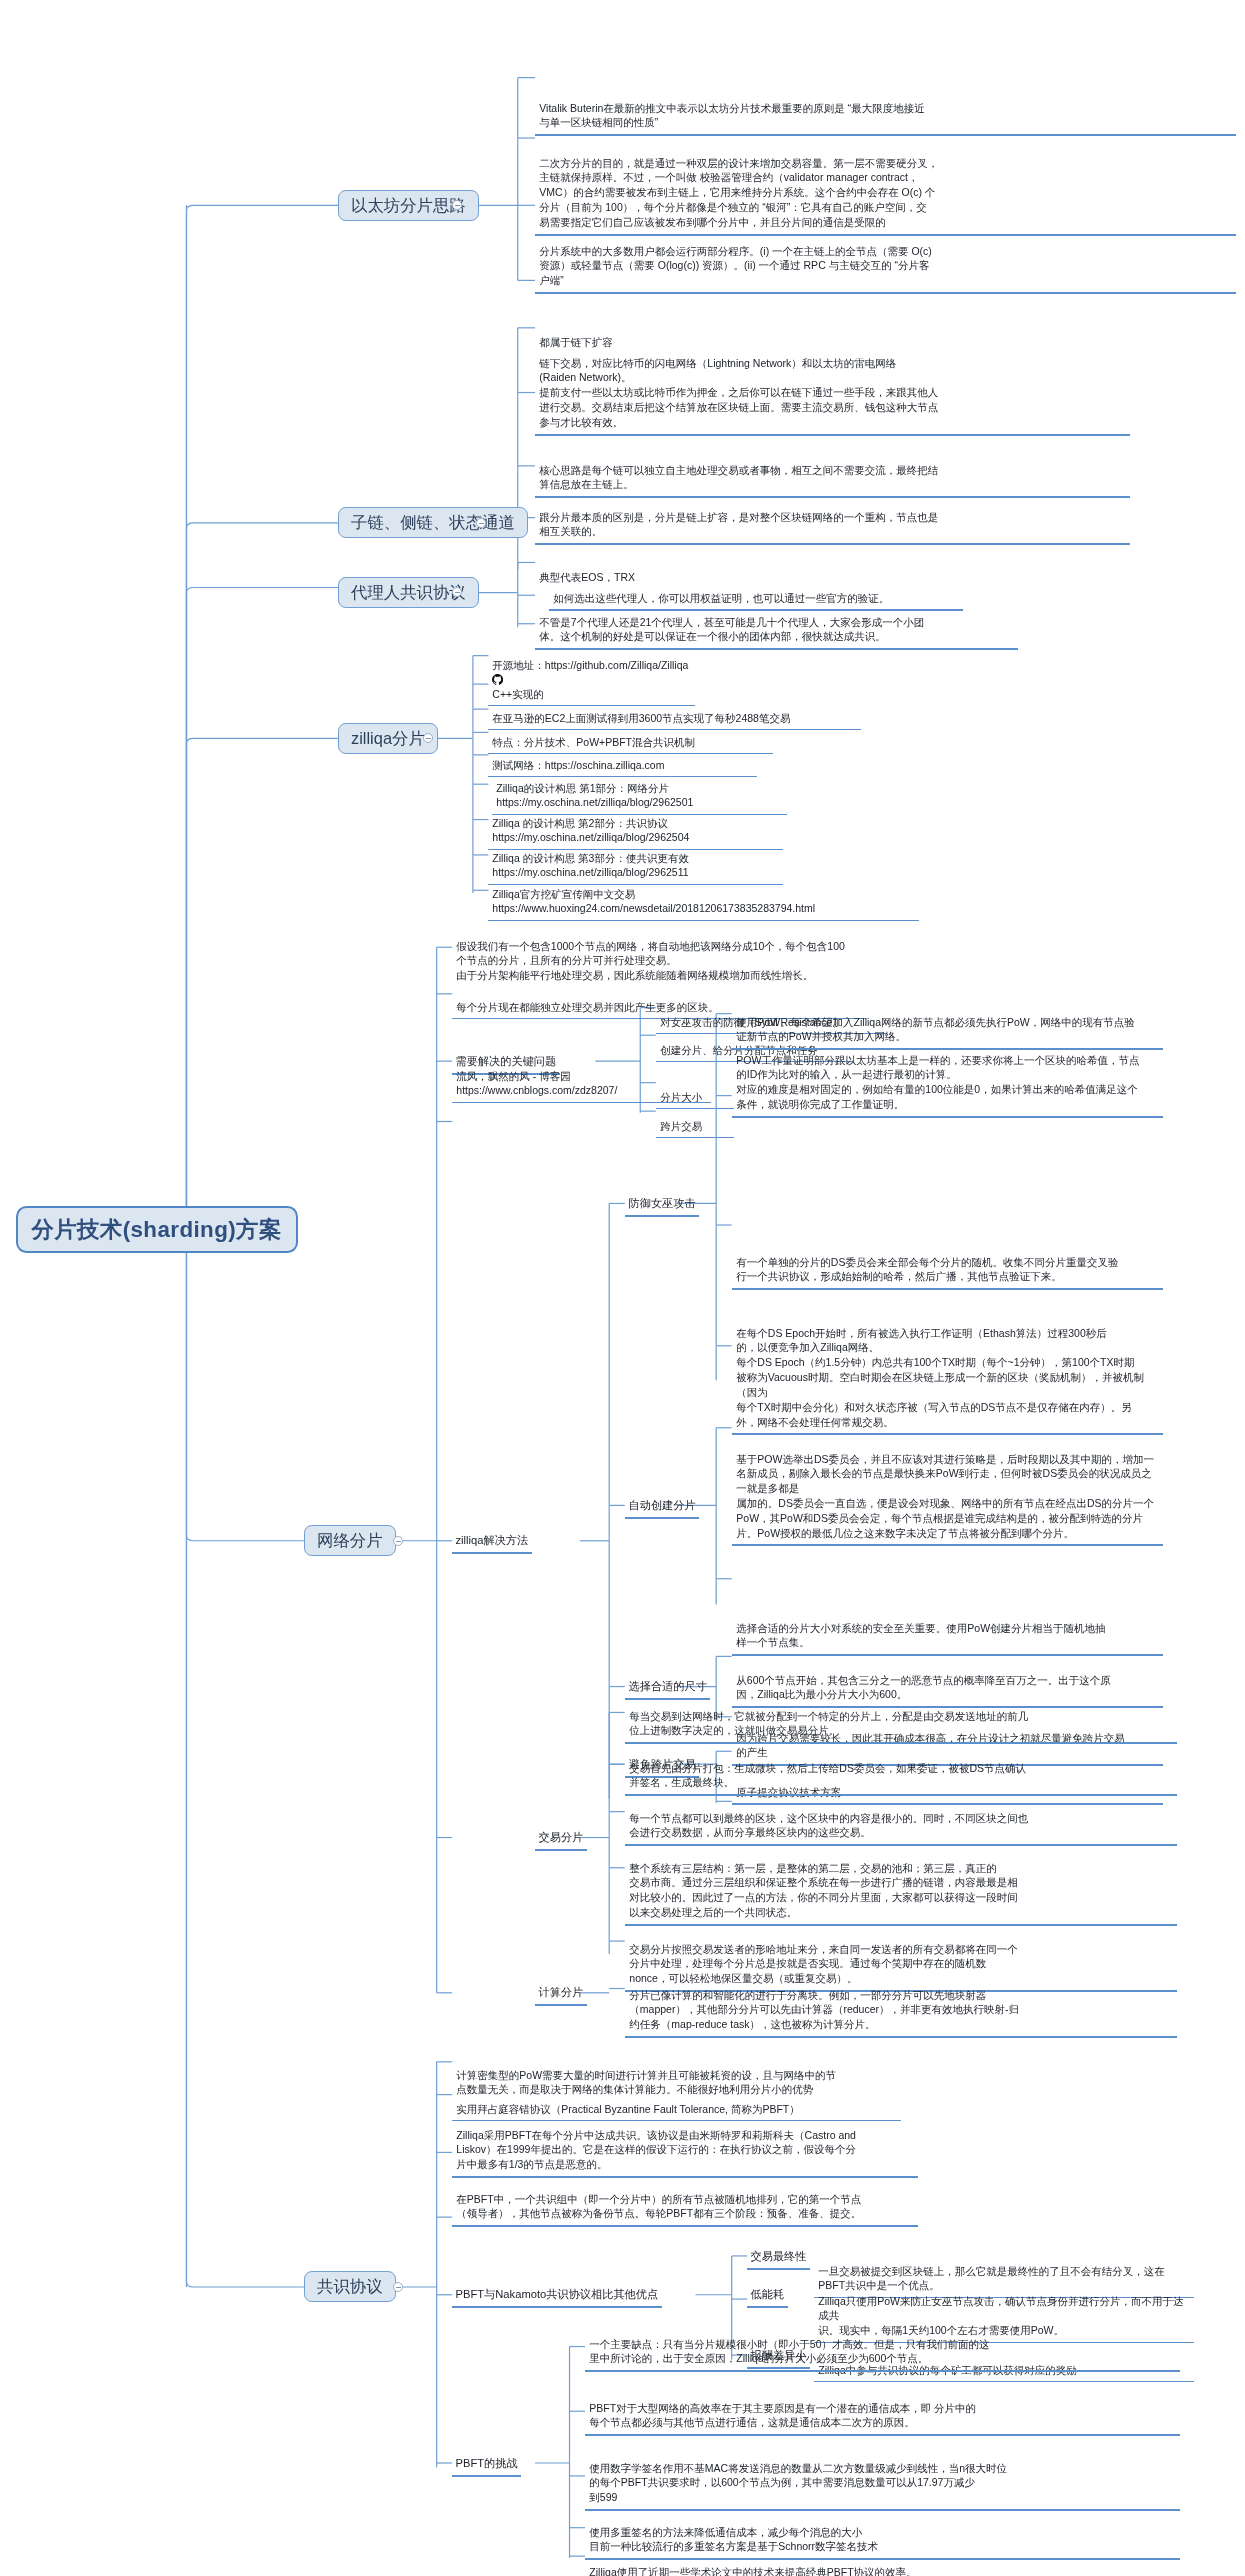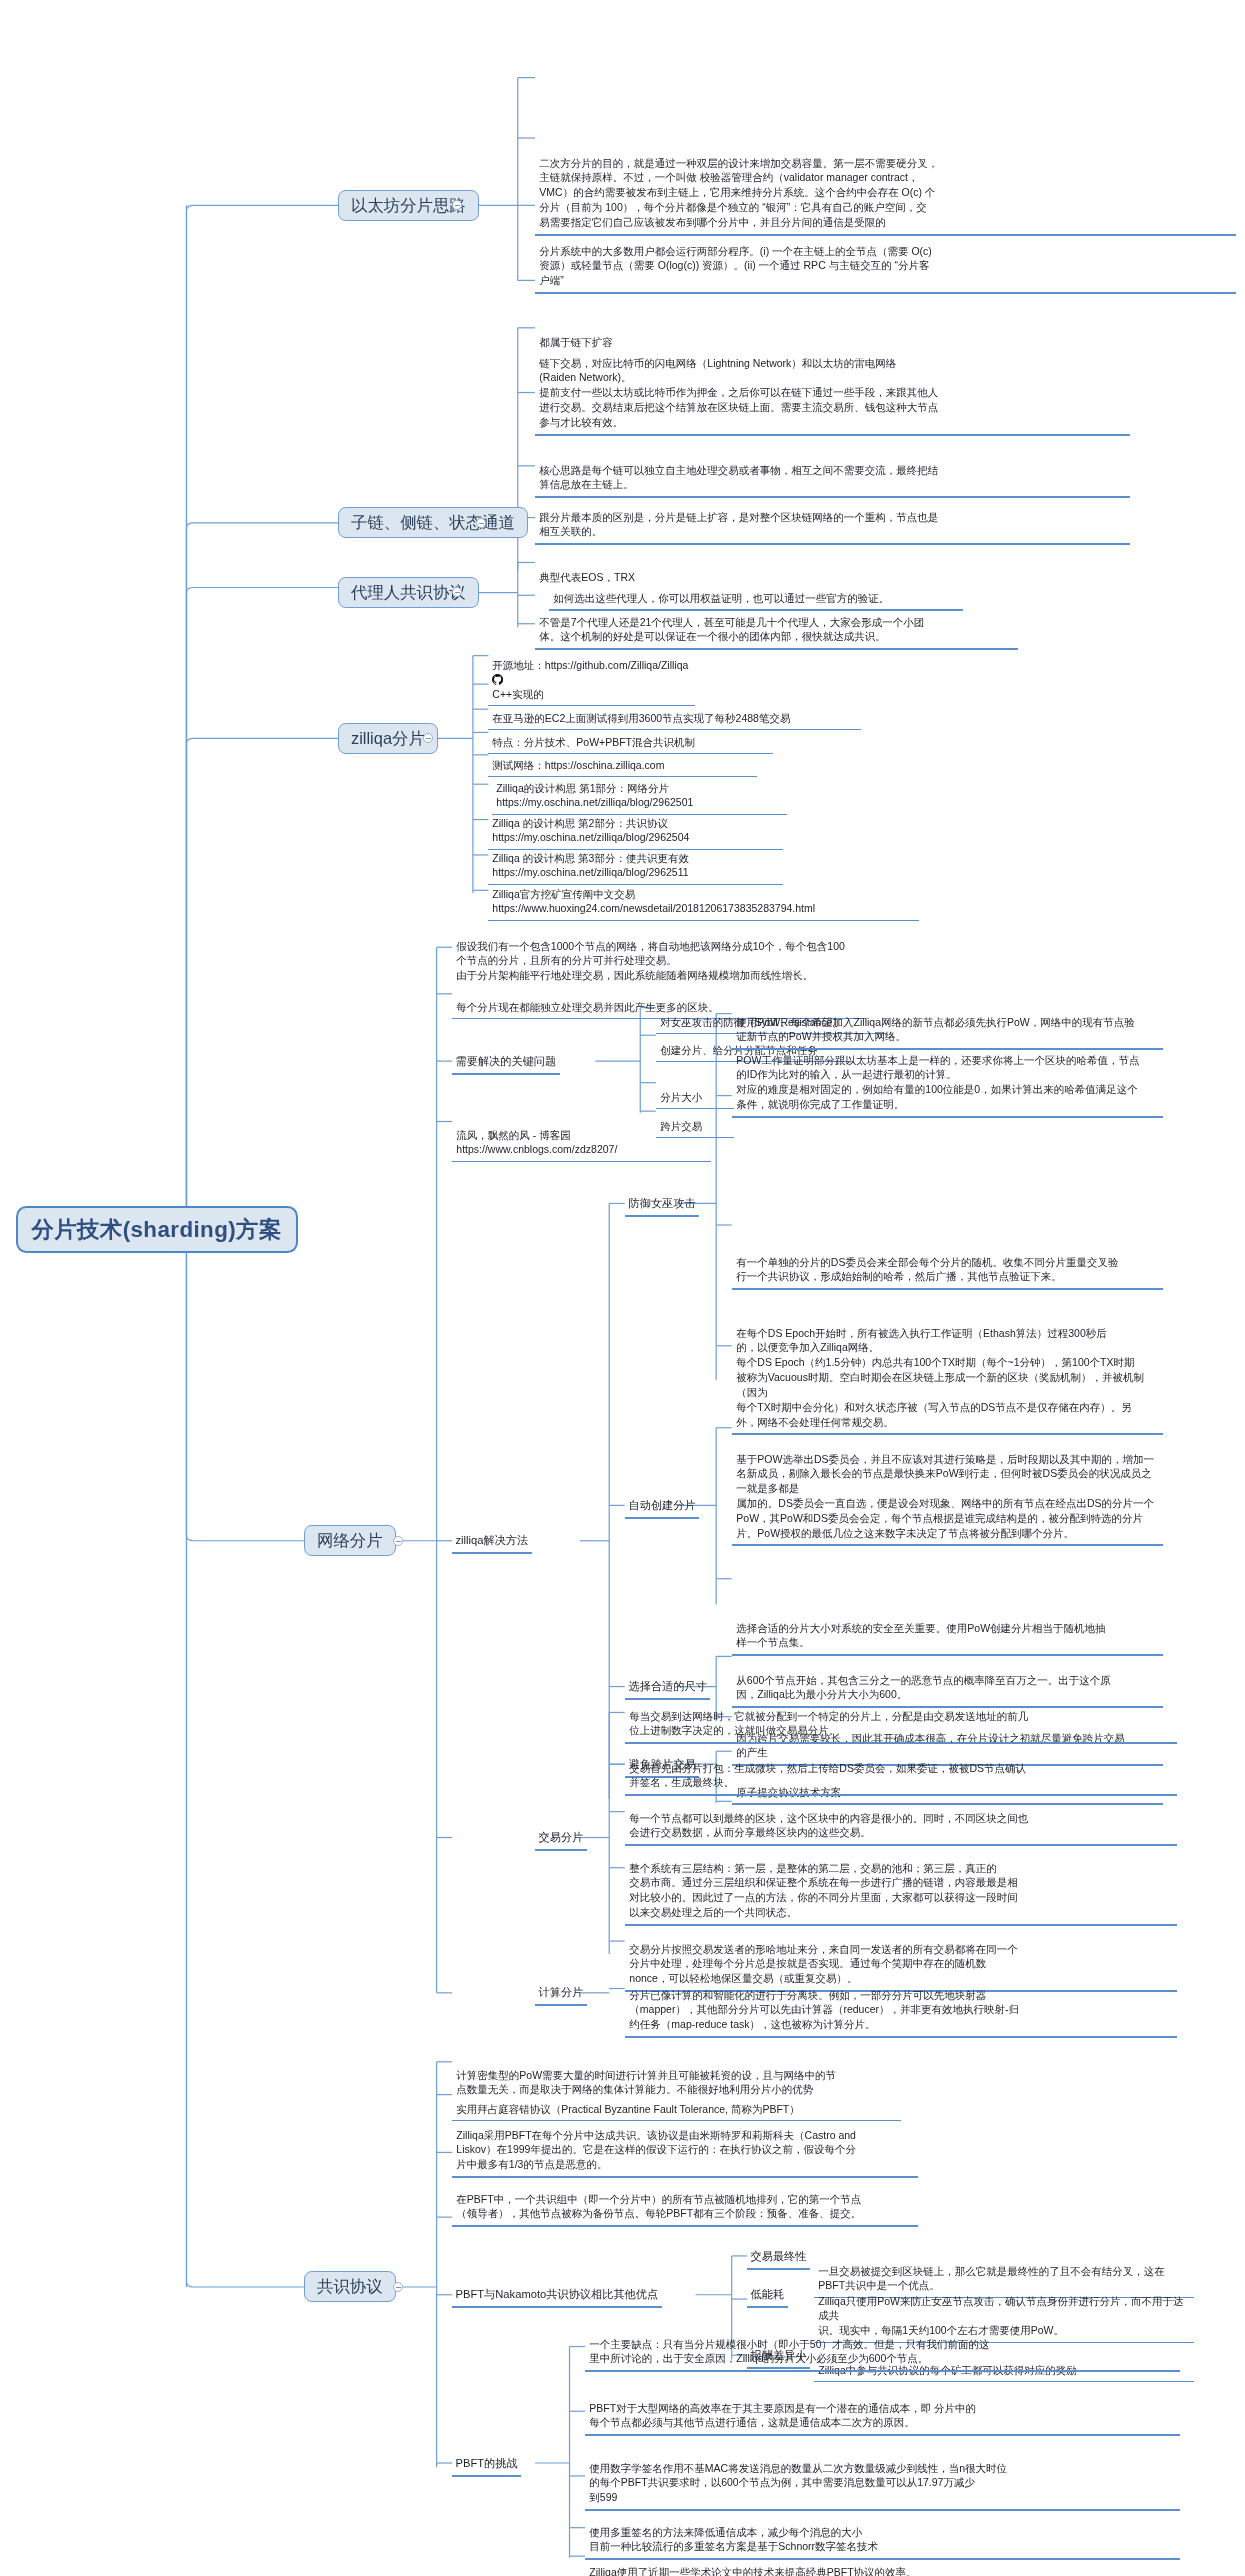--- a/index.html
+++ b/index.html
@@ -242,20 +242,24 @@
   <div class="l1-node" style="left:304px; top:1525px;">
     <span>网络分片</span>
   </div>
   <span class="collapse" style="left:393px; top:1536px;"></span>
 
   <div class="l1-node" style="left:304px; top:2271px;">
     <span>共识协议</span>
   </div>
   <span class="collapse" style="left:393px; top:2282px;"></span>
 
+  <div class="tnode" style="left:535px; top:83px; width:701px;">
+    <span>Vitalik Buterin在最新的推文中表示以太坊分片技术最重要的原则是 “最大限度地接近
+与单一区块链相同的性质”</span>
+  </div>
   <div class="tnode" style="left:535px; top:138px; width:701px;">
     <span>二次方分片的目的，就是通过一种双层的设计来增加交易容量。第一层不需要硬分叉，
 主链就保持原样。不过，一个叫做 校验器管理合约（validator manager contract，
 VMC）的合约需要被发布到主链上，它用来维持分片系统。这个合约中会存在 O(c) 个
 分片（目前为 100），每个分片都像是个独立的 “银河”：它具有自己的账户空间，交
 易需要指定它们自己应该被发布到哪个分片中，并且分片间的通信是受限的</span>
   </div>
   <div class="tnode" style="left:535px; top:226px; width:701px;">
     <span>分片系统中的大多数用户都会运行两部分程序。(i) 一个在主链上的全节点（需要 O(c)
 资源）或轻量节点（需要 O(log(c)) 资源）。(ii) 一个通过 RPC 与主链交互的 “分片客
@@ -351,21 +355,21 @@
   <div class="tnode thin" style="left:656px; top:1025px; width:198px;">
     <span>创建分片、给分片分配节点和任务</span>
   </div>
   <div class="tnode thin" style="left:656px; top:1072px; width:78px;">
     <span>分片大小</span>
   </div>
   <div class="tnode thin" style="left:656px; top:1101px; width:78px;">
     <span>跨片交易</span>
   </div>
 
-  <div class="tnode thin" style="left:452px; top:1110px; width:259px;">
+  <div class="tnode thin" style="left:452px; top:1051px; width:259px;">
     <span>流风，飘然的风 - 博客园
 https://www.cnblogs.com/zdz8207/</span>
   </div>
 
   <div class="l2-label" style="left:452px; top:1530px;">
     <span>zilliqa解决方法</span>
   </div>
 
   <div class="l2-label" style="left:625px; top:1193px;">
     <span>防御女巫攻击</span>

